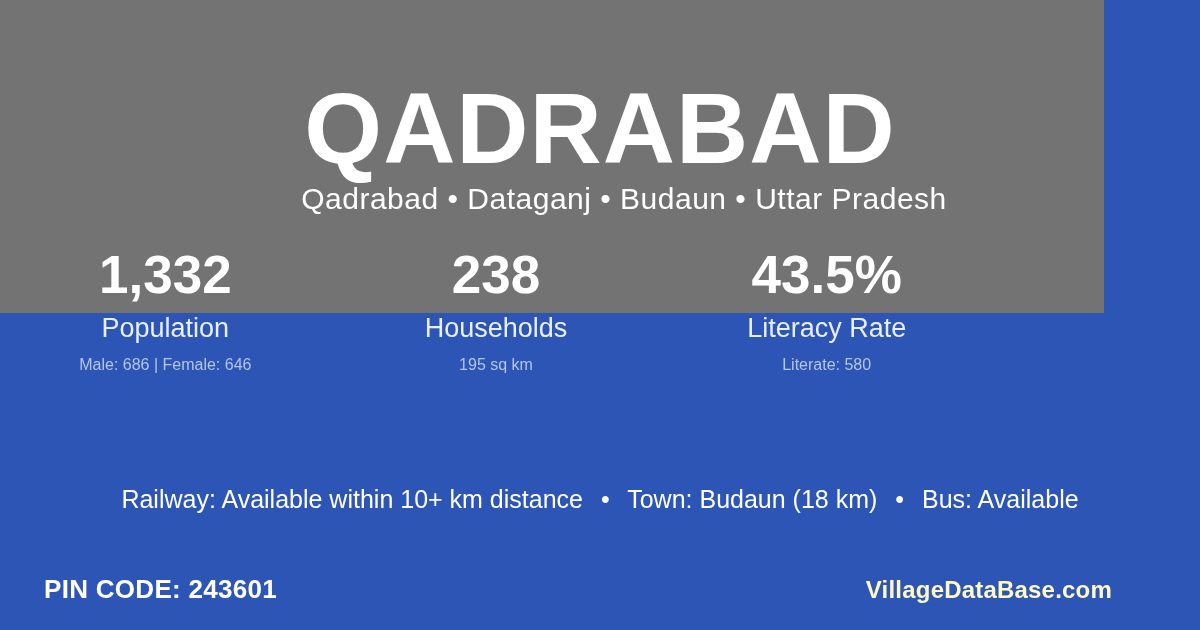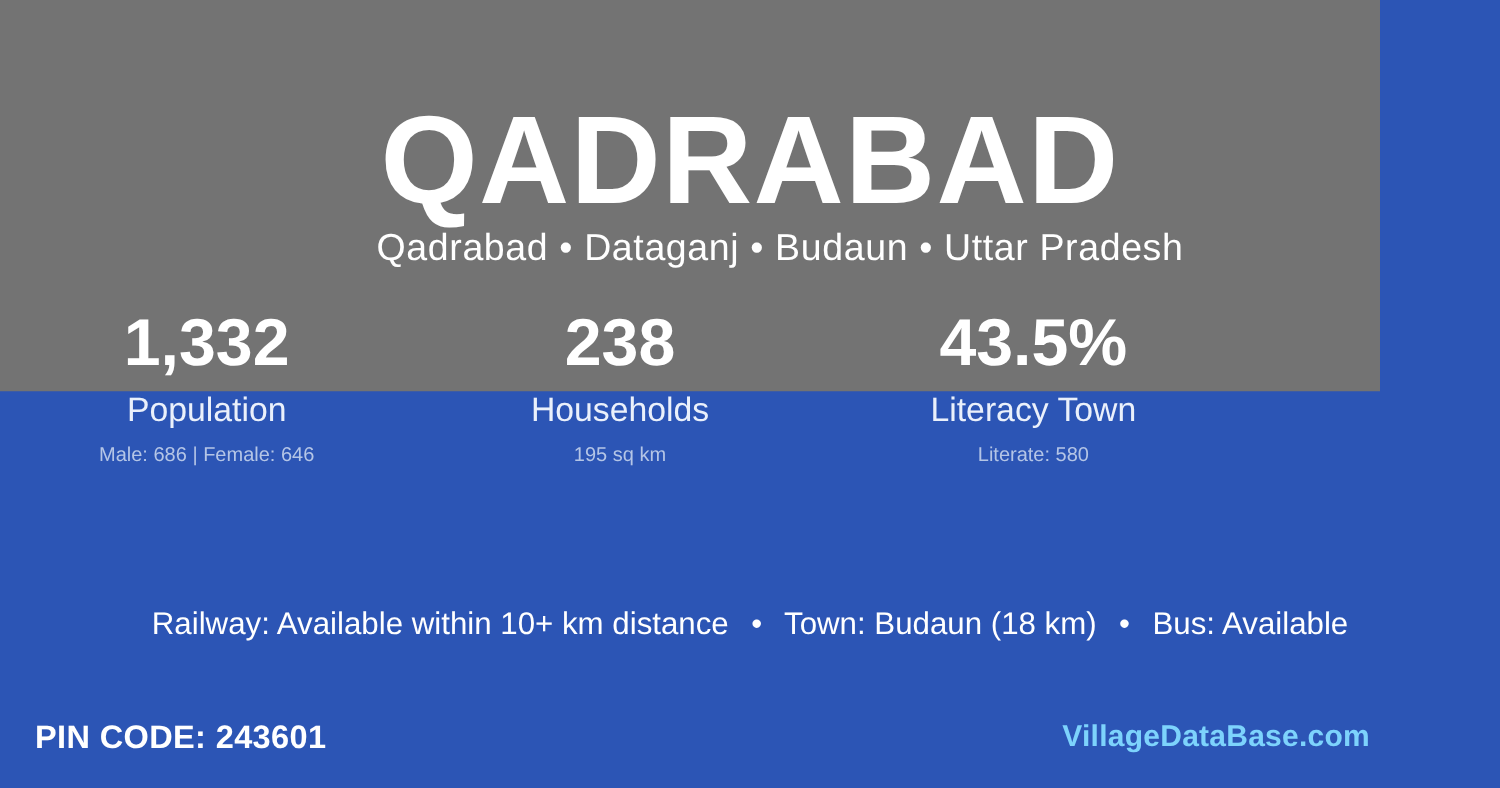--- a/index.html
+++ b/index.html
@@ -121,21 +121,21 @@
   }
   .facilities .sep {
     display: inline-block;
     padding: 0 11px;
     color: #ffffff;
   }
 
   
   .footer {
     position: absolute;
-    left: 0;
+    left: 16px;
     bottom: 0;
     width: 1090px;
     height: 72px;
     padding-left: 32px;
   }
 
   .pincode {
     position: absolute;
     left: 28px;
     top: 16px;
@@ -144,21 +144,21 @@
     font-weight: 700;
     line-height: 30px;
     letter-spacing: 0.3px;
     white-space: nowrap;
   }
 
   .watermark {
     position: absolute;
     right: 26px;
     top: 17px;
-    color: #7dd3fc;
+    color: #fef9c3;
     font-size: 24px;
     font-weight: 700;
     line-height: 30px;
     letter-spacing: 0.2px;
     white-space: nowrap;
   }
 </style>
 </head>
 <body>
 
@@ -178,21 +178,21 @@
     </div>
 
     <div class="stat">
       <div class="stat-value">238</div>
       <div class="stat-label">Households</div>
       <div class="stat-sub">195 sq km</div>
     </div>
 
     <div class="stat">
       <div class="stat-value">43.5%</div>
-      <div class="stat-label">Literacy Town</div>
+      <div class="stat-label">Literacy Rate</div>
       <div class="stat-sub">Literate: 580</div>
     </div>
 
   </div>
 
   <div class="facilities">
     <span>Railway: Available within 10+ km distance</span>
     <span class="sep">•</span>
     <span>Town: Budaun (18 km)</span>
     <span class="sep">•</span>

